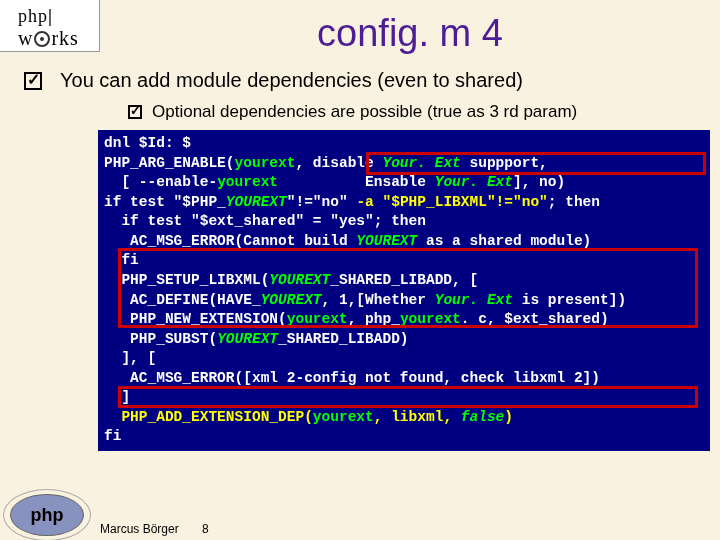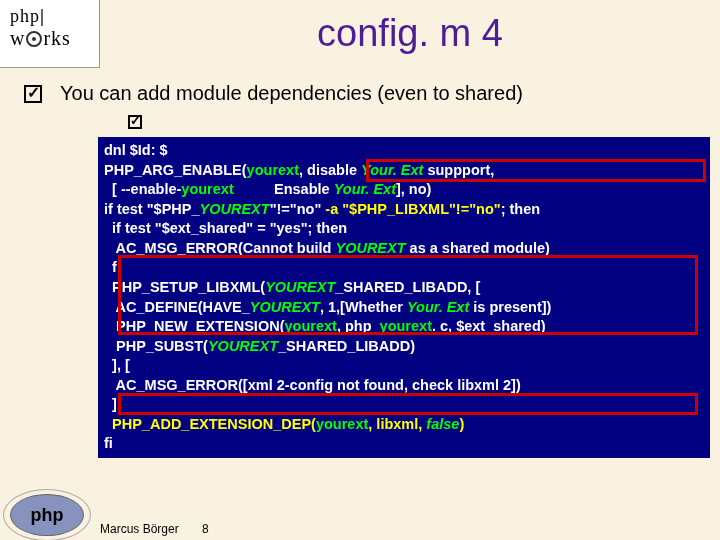--- a/index.html
+++ b/index.html
@@ -1,36 +1,36 @@
 <!DOCTYPE html>
 <html><head>
 <meta charset="utf-8">
 <style>
   * { margin: 0; padding: 0; box-sizing: border-box; }
   body { width: 720px; height: 540px; background: #faf2e0; font-family: Verdana, sans-serif; position: relative; overflow: hidden; }
   
   .header { display: flex; align-items: flex-start; }
-  .logo-left { width: 100px; height: 68px; background: #fff; border-right: 1px solid #999; border-bottom: 1px solid #999; padding: 6px 10px; }
+  .logo-left { width: 100px; height: 52px; background: #fff; border-right: 1px solid #999; border-bottom: 1px solid #999; padding: 6px 18px; }
   .logo-left .php-text { font-family: "Times New Roman", serif; font-size: 18px; letter-spacing: 1px; }
   .logo-left .pipe { font-weight: bold; }
   .logo-left .works { font-family: "Times New Roman", serif; font-size: 20px; letter-spacing: 1px; display: flex; align-items: center; }
   .gear { display: inline-block; width: 16px; height: 16px; border: 2px solid #333; border-radius: 50%; position: relative; margin: 0 1px; }
   .gear::before { content: ""; position: absolute; width: 4px; height: 4px; background: #333; border-radius: 50%; top: 4px; left: 4px; }
   
   .title { flex: 1; text-align: center; font-family: Verdana, sans-serif; font-size: 38px; font-weight: normal; padding-top: 12px; color: #4c1d95; }
   
   .main-bullet { display: flex; align-items: center; padding: 14px 6px 6px 24px; font-size: 20px; }
   .checkbox { width: 18px; height: 18px; border: 2px solid #000; margin-right: 18px; position: relative; flex-shrink: 0; }
   .checkbox::after { content: "✓"; position: absolute; top: -4px; left: 1px; font-size: 16px; font-weight: bold; }
   
   .sub-bullet { display: flex; align-items: center; padding: 4px 6px 6px 128px; font-size: 17px; }
   .checkbox-sm { width: 14px; height: 14px; border: 2px solid #000; margin-right: 10px; position: relative; flex-shrink: 0; }
   .checkbox-sm::after { content: "✓"; position: absolute; top: -4px; left: 0px; font-size: 13px; font-weight: bold; }
   
-  .code-block { margin: 2px 10px 0 98px; background: #000080; color: #ffff00; font-family: Liberation Sans, sans-serif; font-size: 14.5px; font-weight: bold; line-height: 1.35; padding: 4px 6px 4px 6px; position: relative; white-space: pre; }
+  .code-block { margin: 2px 10px 0 98px; background: #000080; color: #ffff00; font-family: Liberation Mono, monospace; font-size: 14.5px; font-weight: bold; line-height: 1.35; padding: 4px 6px 4px 6px; position: relative; white-space: pre; }
   .code-block .w { color: #ffffff; }
   .code-block .g { color: #00ff00; font-style: italic; }
   .code-block .gn { color: #00ff00; }
   
   .box1 { position: absolute; border: 3px solid #cc0000; left: 268px; top: 22px; width: 340px; height: 23px; }
   .box2 { position: absolute; border: 3px solid #cc0000; left: 20px; top: 118px; width: 580px; height: 80px; }
   .box3 { position: absolute; border: 3px solid #cc0000; left: 20px; top: 256px; width: 580px; height: 22px; }
   
   .footer { position: absolute; bottom: 0; left: 0; width: 720px; height: 60px; display: flex; align-items: flex-end; padding: 0 10px 4px 10px; font-size: 12px; }
   .php-logo { width: 74px; height: 42px; background: #8892bf; border-radius: 50%; display: flex; align-items: center; justify-content: center; color: #000; font-weight: bold; font-size: 18px; position: relative; border: 1px solid #666; margin-right: 10px; }
@@ -54,20 +54,21 @@
   <div class="title">config. m 4</div>
 </div>
 
 <div class="main-bullet">
   <span class="checkbox"></span>
   <span>You can add module dependencies (even to shared)</span>
 </div>
 
 <div class="sub-bullet">
   <span class="checkbox-sm"></span>
+  <span>Optional dependencies are possible (true as 3 rd param)</span>
 </div>
 
 <div class="code-block"><span class="w">dnl $Id: $</span>
 <span class="w">PHP_ARG_ENABLE(</span><span class="gn">yourext</span><span class="w">, disable </span><span class="g">Your. Ext</span><span class="w"> suppport,</span>
 <span class="w">  [ --enable-</span><span class="gn">yourext</span><span class="w">          Ensable </span><span class="g">Your. Ext</span><span class="w">], no)</span>
 <span class="w">if test "$PHP_</span><span class="g">YOUREXT</span><span class="w">"!="no" </span><span>-a "$PHP_LIBXML"!="no"</span><span class="w">; then</span>
 <span class="w">  if test "$ext_shared" = "yes"; then</span>
 <span class="w">   AC_MSG_ERROR(Cannot build </span><span class="g">YOUREXT</span><span class="w"> as a shared module)</span>
 <span class="w">  fi</span>
 <span class="w">  PHP_SETUP_LIBXML(</span><span class="g">YOUREXT</span><span class="w">_SHARED_LIBADD, [</span>

